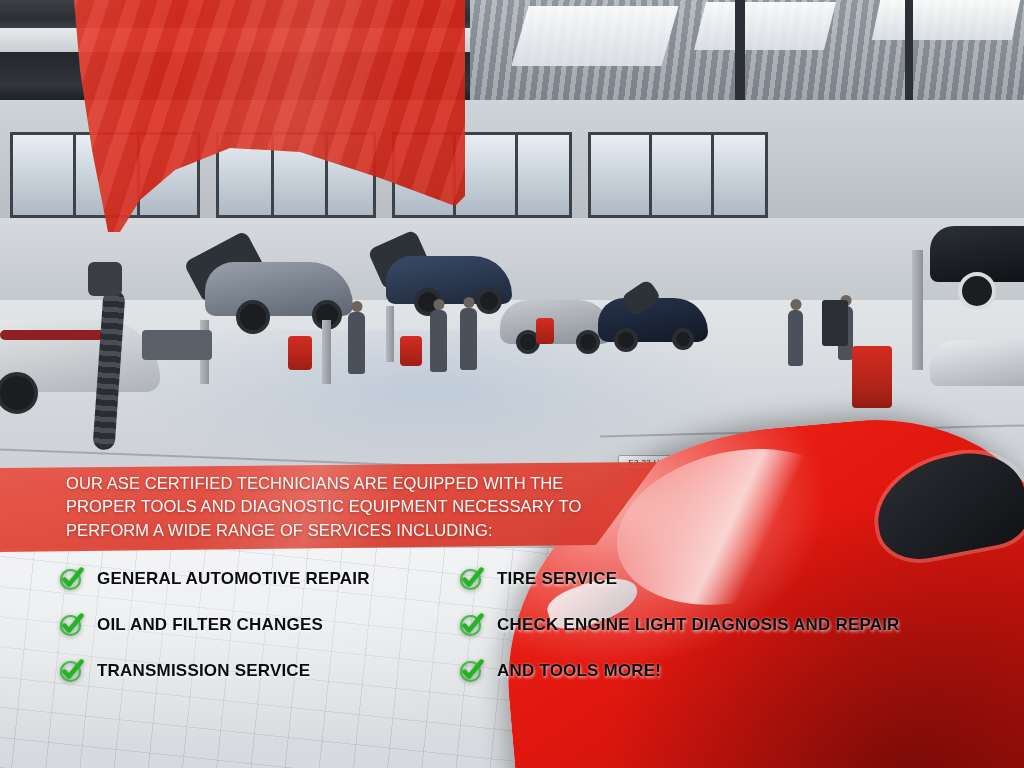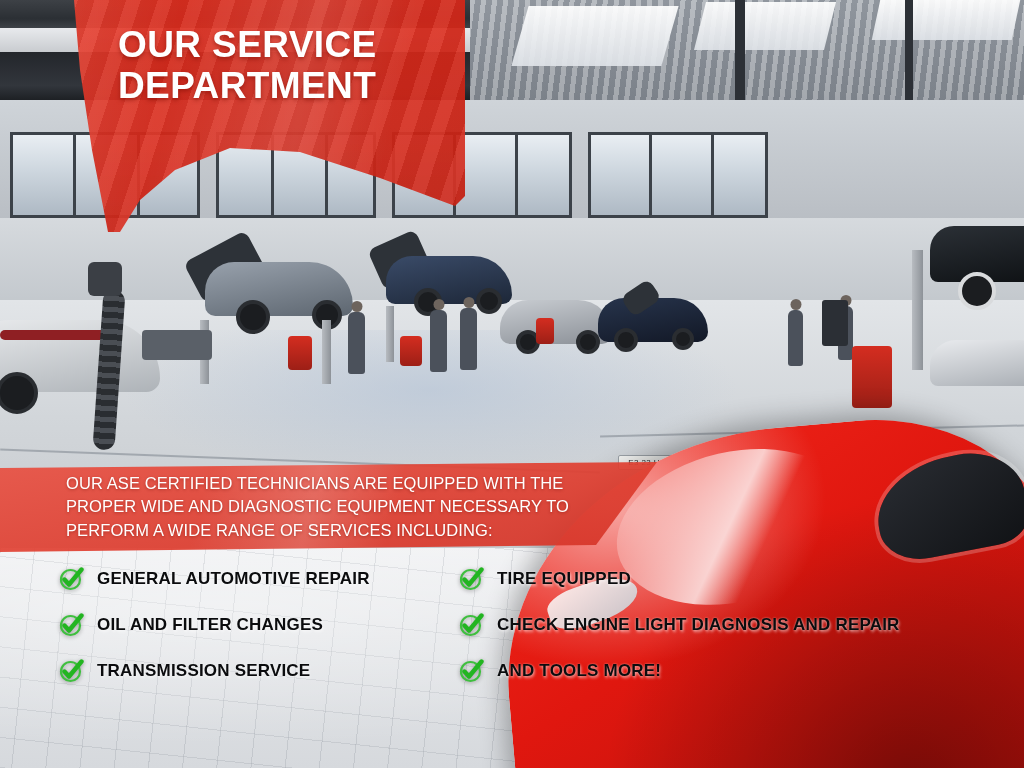--- a/index.html
+++ b/index.html
@@ -339,31 +339,27 @@
   <div class="redcar">
     <div class="glass"></div>
     <div class="hlight"></div>
     <div class="streak"></div>
   </div>
 
   <div class="topbanner">
     <div class="fill"></div>
     <div class="sheen"></div>
   </div>
-  <div class="banner-title">
-    <span>OUR SERVICE</span>
-    <span class="l2">DEPARTMENT</span>
-  </div>
 
   <div class="midband">
     <div class="glint"></div>
   </div>
   <div class="mid-text">
     <span>OUR ASE CERTIFIED TECHNICIANS ARE EQUIPPED WITH THE</span>
-    <span>PROPER WIDE AND DIAGNOSTIC EQUIPMENT NECESSARY TO</span>
+    <span>PROPER TOOLS AND DIAGNOSTIC EQUIPMENT NECESSARY TO</span>
     <span>PERFORM A WIDE RANGE OF SERVICES INCLUDING:</span>
   </div>
 
   <div class="checklist">
 
     <div class="col col-left">
 
       <div class="item">
         <span class="chk">
           <svg width="27" height="27" viewBox="0 0 27 27">
@@ -399,21 +395,21 @@
 
     <div class="col col-right">
 
       <div class="item">
         <span class="chk">
           <svg width="27" height="27" viewBox="0 0 27 27">
             <circle cx="12.5" cy="14.5" r="9.5" fill="none" stroke="#3fbf3f" stroke-width="2.2"></circle>
             <path d="M6.5 14.5 L11 19.5 L23.5 4.5" fill="none" stroke="#22b521" stroke-width="4.4" stroke-linecap="round" stroke-linejoin="round"></path>
           </svg>
         </span>
-        <span class="item-label">TIRE EQUIPPED</span>
+        <span class="item-label">TIRE SERVICE</span>
       </div>
 
 
       <div class="item">
         <span class="chk">
           <svg width="27" height="27" viewBox="0 0 27 27">
             <circle cx="12.5" cy="14.5" r="9.5" fill="none" stroke="#3fbf3f" stroke-width="2.2"></circle>
             <path d="M6.5 14.5 L11 19.5 L23.5 4.5" fill="none" stroke="#22b521" stroke-width="4.4" stroke-linecap="round" stroke-linejoin="round"></path>
           </svg>
         </span>

